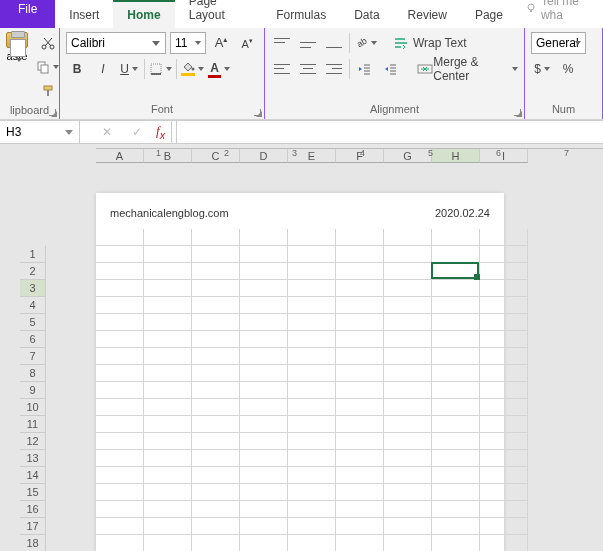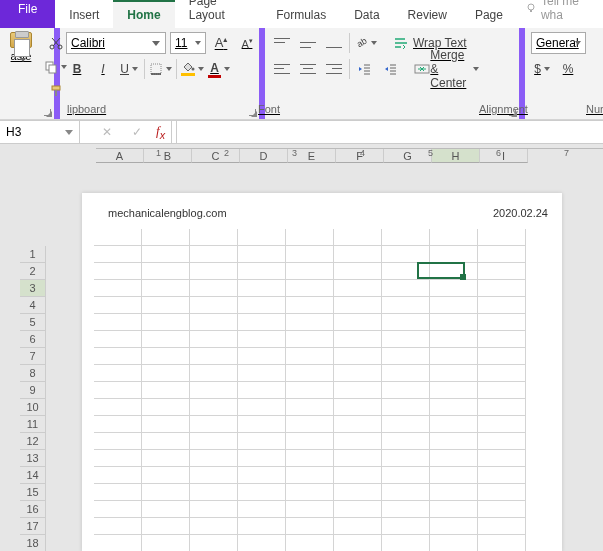--- a/index.html
+++ b/index.html
@@ -7,21 +7,21 @@
 
 
 .tabs { display: flex; height: 28px; background: #fff; align-items: flex-end; }
 .tab { padding: 6px 14px; color: #444; cursor: pointer; font-size: 12px; }
 .tab.file { background: #6d28d9; color: #fff; padding: 12px 18px; }
 .tab.active { background: #f3f3f3; border-top: 2px solid #217346; color: #217346; font-weight: 600; }
 .tell-me { margin-left: auto; display: flex; align-items: center; color: #999; padding: 6px 8px; gap: 4px; }
 
 
 .ribbon { background: #f3f3f3; height: 92px; display: flex; border-bottom: 1px solid #d4d4d4; position: relative; }
-.group { border-right: 6px solid #8b5cf6; display: flex; flex-direction: row; padding: 4px 6px 2px; position: relative; text-decoration: underline; }
+.group { border-right: 1px solid #8b5cf6; display: flex; flex-direction: column; padding: 4px 6px 2px; position: relative; }
 .group-label { text-align: center; color: #666; font-size: 11px; margin-top: auto; padding: 2px 0; }
 .group-rows { flex: 1; display: flex; flex-direction: column; gap: 4px; }
 .row { display: flex; align-items: center; gap: 4px; }
 .btn { display: flex; align-items: center; justify-content: center; min-width: 22px; height: 22px; cursor: pointer; color: #444; }
 .dd::after { content: ''; border-left: 3px solid transparent; border-right: 3px solid transparent; border-top: 4px solid #666; margin-left: 3px; }
 .font-sel { width: 100px; height: 22px; border: 1px solid #aaa; background: #fff; padding: 0 18px 0 4px; font-size: 12px; position: relative; display: flex; align-items: center; }
 .font-sel::after { content: ''; position: absolute; right: 5px; border-left: 4px solid transparent; border-right: 4px solid transparent; border-top: 5px solid #666; }
 .size-sel { width: 36px; height: 22px; border: 1px solid #aaa; background: #fff; padding: 0 14px 0 4px; font-size: 12px; position: relative; display: flex; align-items: center; }
 .size-sel::after { content: ''; position: absolute; right: 4px; border-left: 3px solid transparent; border-right: 3px solid transparent; border-top: 4px solid #666; }
 .num-sel { width: 55px; height: 22px; border: 1px solid #aaa; background: #fff; padding: 0 14px 0 4px; font-size: 12px; position: relative; display: flex; align-items: center; }
@@ -51,21 +51,21 @@
 .left-gutter { width: 20px; background: #e6e6e6; }
 .row-headers { width: 26px; background: #e6e6e6; margin-top: 32px; }
 .rh { height: 17px; border-bottom: 1px solid #ccc; border-right: 1px solid #ccc; text-align: center; font-size: 11px; color: #555; background: #e6e6e6; line-height: 17px; }
 .rh.sel { background: #d5e1cc; }
 .main-col { flex: 1; display: flex; flex-direction: column; }
 .ruler { height: 18px; background: #f5f5f5; border-bottom: 1px solid #bbb; position: relative; margin-left: 50px; }
 .ruler-tick { position: absolute; top: 0; font-size: 9px; color: #666; }
 .col-headers { display: flex; height: 14px; margin-left: 50px; margin-top: 0; }
 .ch { width: 48px; border-right: 1px solid #ccc; border-bottom: 1px solid #aaa; text-align: center; font-size: 11px; color: #555; background: #e6e6e6; line-height: 14px; }
 .ch.sel { background: #d5e1cc; }
-.page { background: #fff; margin-left: 36px; margin-top: 30px; box-shadow: 0 0 4px rgba(0,0,0,0.15); padding: 14px 0 0 12px; width: 480px; position: relative; }
+.page { background: #fff; margin-left: 50px; margin-top: 30px; box-shadow: 0 0 4px rgba(0,0,0,0.15); padding: 14px 0 0 0; width: 408px; position: relative; }
 .page-header { display: flex; justify-content: space-between; padding: 0 14px 10px; font-size: 11px; color: #333; }
 .grid { display: grid; grid-template-columns: repeat(9, 48px); }
 .cell { height: 17px; border-right: 1px solid #d4d4d4; border-bottom: 1px solid #d4d4d4; font-size: 11px; }
 .sel-cell { position: absolute; border: 2px solid #217346; width: 48px; height: 17px; pointer-events: none; }
 .sel-handle { position: absolute; right: -3px; bottom: -3px; width: 6px; height: 6px; background: #217346; }
 
 .icon { display: inline-flex; align-items: center; justify-content: center; }
 svg { display: block; }
 .underline-yellow { border-bottom: 3px solid #ffc000; }
 .underline-red { border-bottom: 3px solid #c00000; }

